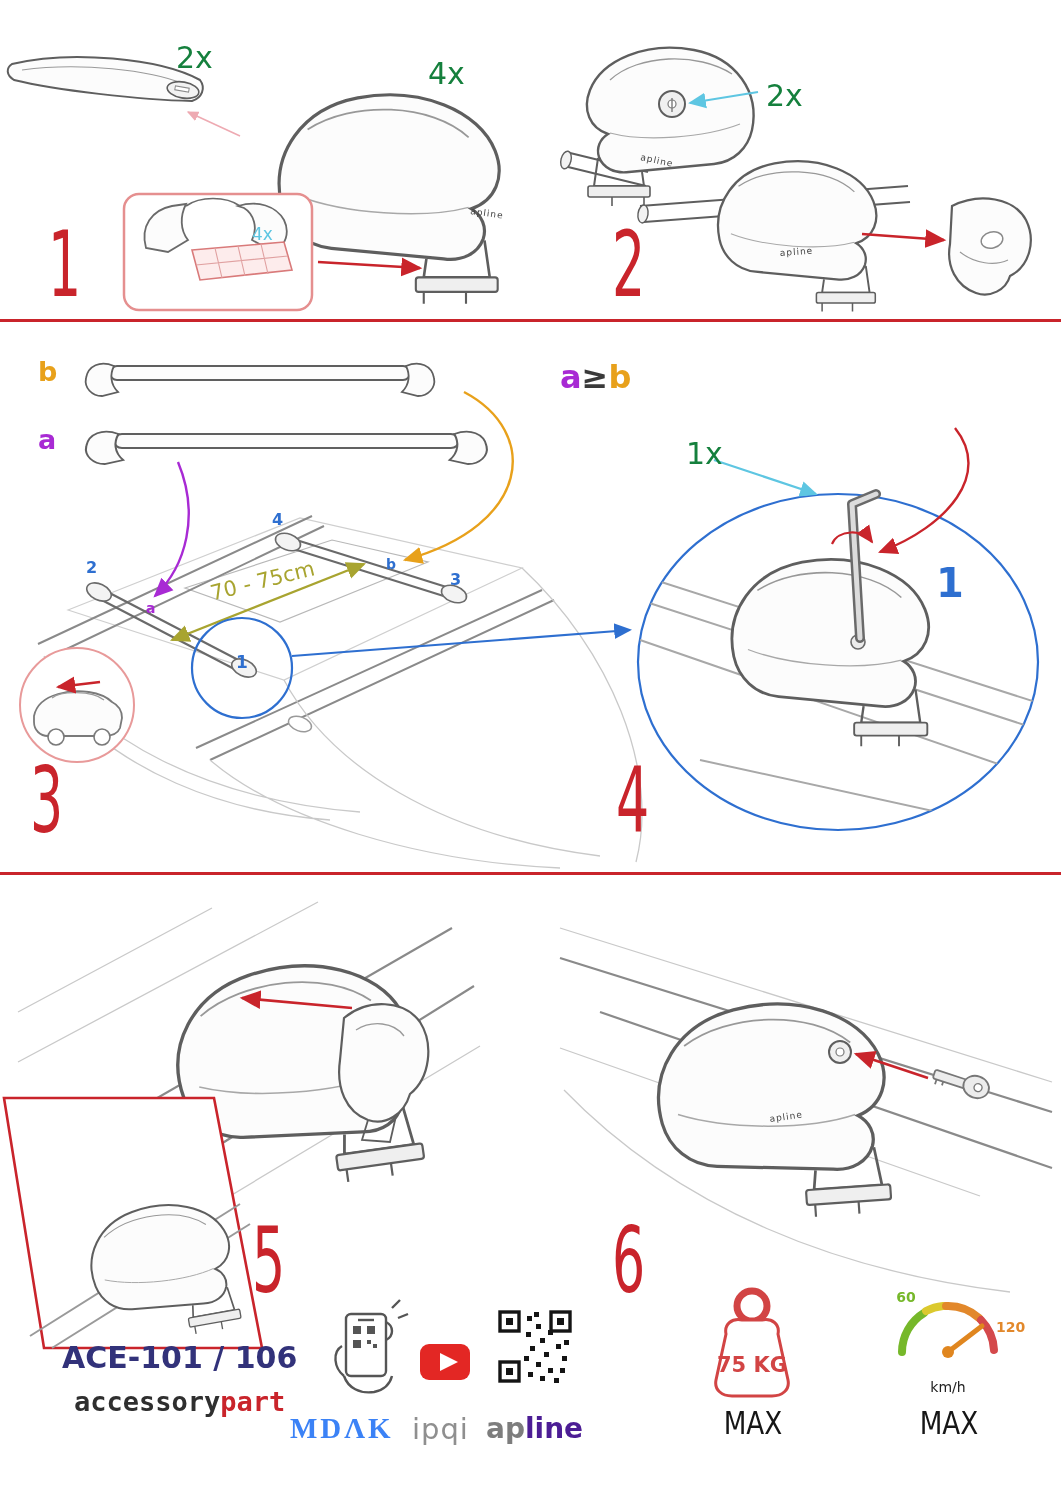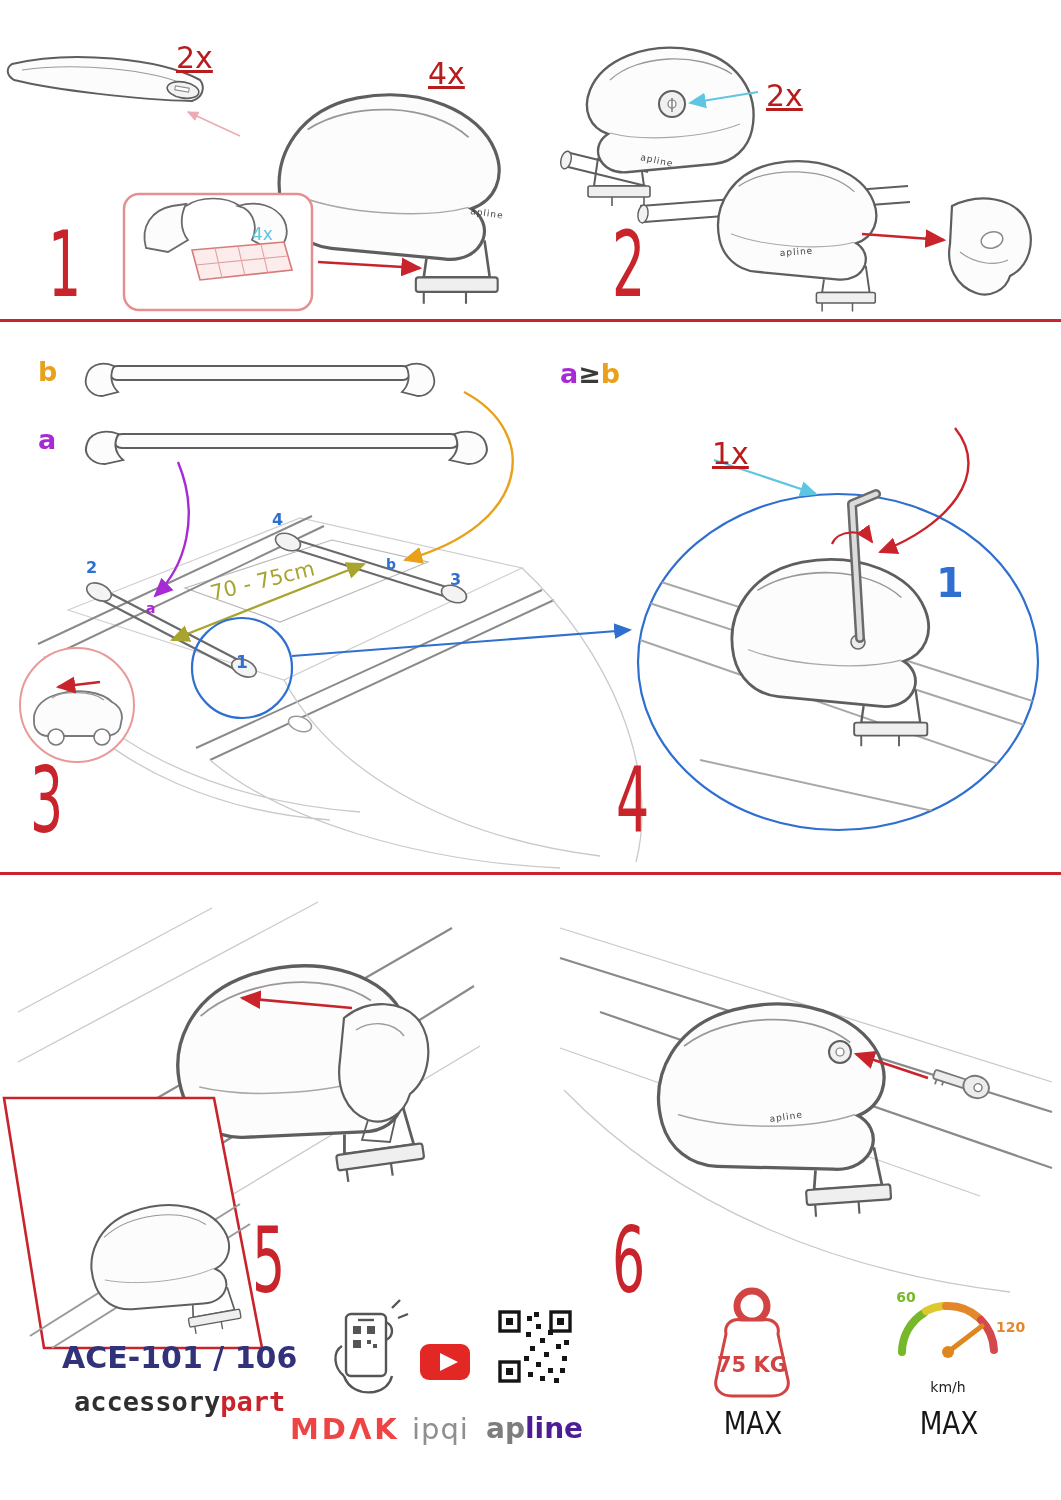--- a/index.html
+++ b/index.html
@@ -1,37 +1,37 @@
 <!DOCTYPE html>
 <html><head>
 <meta charset="utf-8">
 <style>
   html,body{margin:0;padding:0;background:#fff;}
   .page{position:relative;width:1061px;height:1500px;background:#ffffff;overflow:hidden;
         font-family:"DejaVu Sans",sans-serif;}
   .page svg.art{position:absolute;left:0;top:0;z-index:1;}
   .label{position:absolute;white-space:nowrap;z-index:3;}
-  .cyan{color:#b91c1c;font-size:30px;text-decoration:underline;}
+  .cyan{color:#15803d;font-size:30px;}
   .cyan-sm{color:#5ec6e2;font-size:17px;}
   .step-num{color:#c9242b;font-size:90px;line-height:.95;font-weight:400;
             transform:scaleX(.58);transform-origin:left top;}
   .pos{color:#2e6fd0;font-weight:bold;font-size:16px;}
   .roof-ab{font-weight:bold;font-size:14px;}
   .purple{color:#a82ad4;}
   .orange{color:#e8a11b;}
   .ab-label{font-size:27px;font-weight:bold;}
   .distance{color:#a8a430;font-size:21px;transform:rotate(-14deg);transform-origin:left top;}
-  .rule{font-size:27px;font-weight:bold;}
+  .rule{font-size:32px;font-weight:bold;}
   .rule .op{color:#3a3a3a;}
   .seq{color:#2e6fd0;font-size:42px;font-weight:bold;}
   .blue-one{color:#2e6fd0;font-size:40px;font-weight:bold;}
   .model{color:#32327a;font-size:30px;font-weight:bold;width:210px;text-align:right;}
   .brand{font-family:"DejaVu Sans Mono",monospace;font-size:27px;font-weight:bold;color:#2f2f2f;margin-left:12px;}
   .brand .red{color:#c9242b;}
-  .partner{color:#ef4444;font-size:29px;font-weight:bold;letter-spacing:3px;}
+  .partner{color:#3b82f6;font-size:29px;font-weight:bold;letter-spacing:3px;font-family:Liberation Serif, serif;}
   .ipqi{color:#8f8f8f;font-size:29px;letter-spacing:1px;text-align:center;}
   .apline{font-size:28px;font-weight:bold;color:#7d7d7d;}
   .apline .red{color:#4c1d95;}
   .max{font-size:32px;color:#161616;width:90px;text-align:center;
        transform:scaleX(.82);transform-origin:center top;}
 </style>
 </head>
 <body>
 
 <div class="page">
@@ -281,21 +281,21 @@
 <span class="label pos" style="left:272px;top:510px">4</span>
 <span class="label pos" style="left:86px;top:558px">2</span>
 <span class="label roof-ab" style="left:386px;top:556px;color:#2e6fd0">b</span>
 <span class="label pos" style="left:450px;top:570px">3</span>
 <span class="label roof-ab purple" style="left:146px;top:600px">a</span>
 <span class="label pos" style="left:236px;top:652px;font-size:17px">1</span>
 <span class="label distance" style="left:208px;top:582px">70 - 75cm</span>
 <span class="label step-num" style="left:30px;top:758px">3</span>
 
 <span class="label rule" style="left:560px;top:358px"><span class="purple">a</span><span class="op">≥</span><span class="orange">b</span></span>
-<span class="label cyan" style="left:712px;top:436px">1x</span>
+<span class="label cyan" style="left:686px;top:436px">1x</span>
 <span class="label blue-one" style="left:936px;top:560px">1</span>
 <span class="label step-num" style="left:616px;top:758px">4</span>
 
 <span class="label step-num" style="left:252px;top:1218px">5</span>
 <span class="label step-num" style="left:612px;top:1218px">6</span>
 
 <span class="label model" style="left:62px;top:1340px">ACE-101 / 106</span>
 <span class="label brand" style="left:62px;top:1386px"><span>accessory</span><span class="red">part</span></span>
 <span class="label partner" style="left:290px;top:1412px">MDΛK</span>
 <span class="label ipqi" style="left:412px;top:1412px">ipqi</span>

